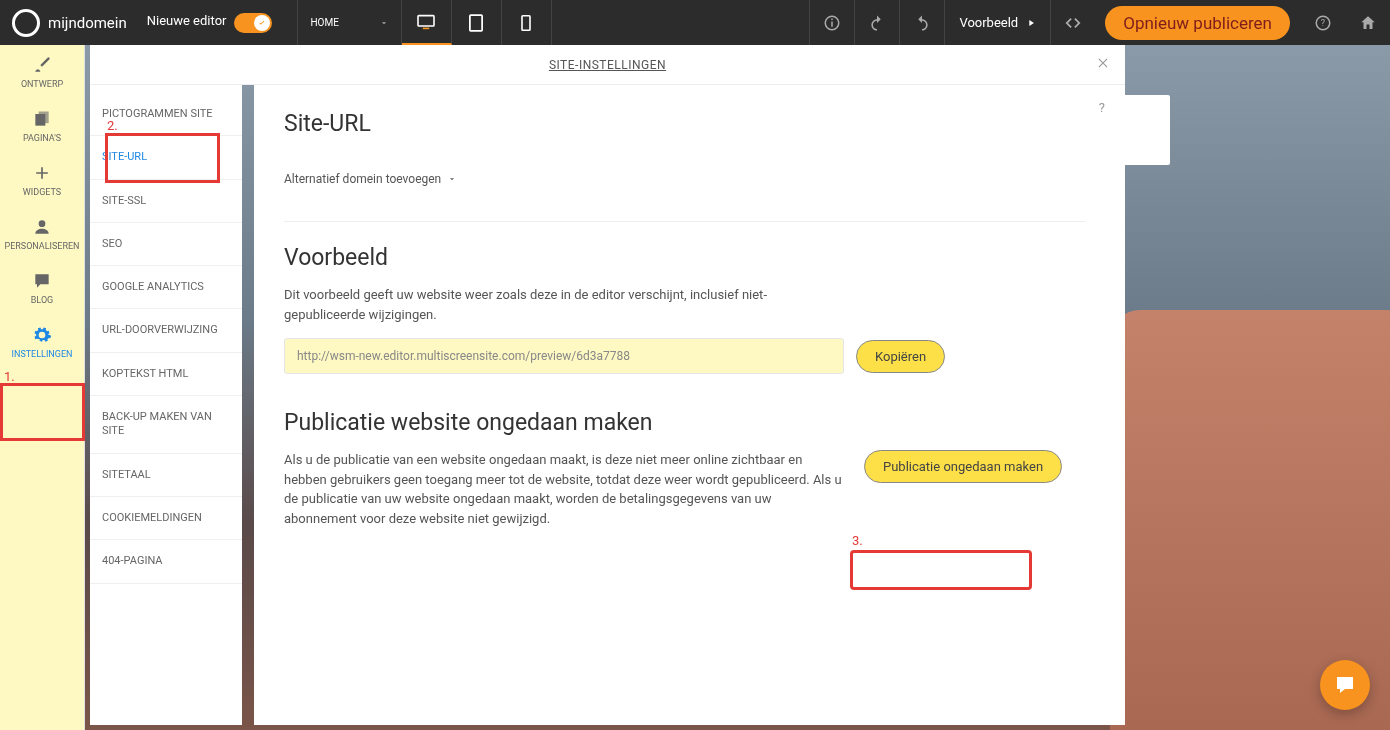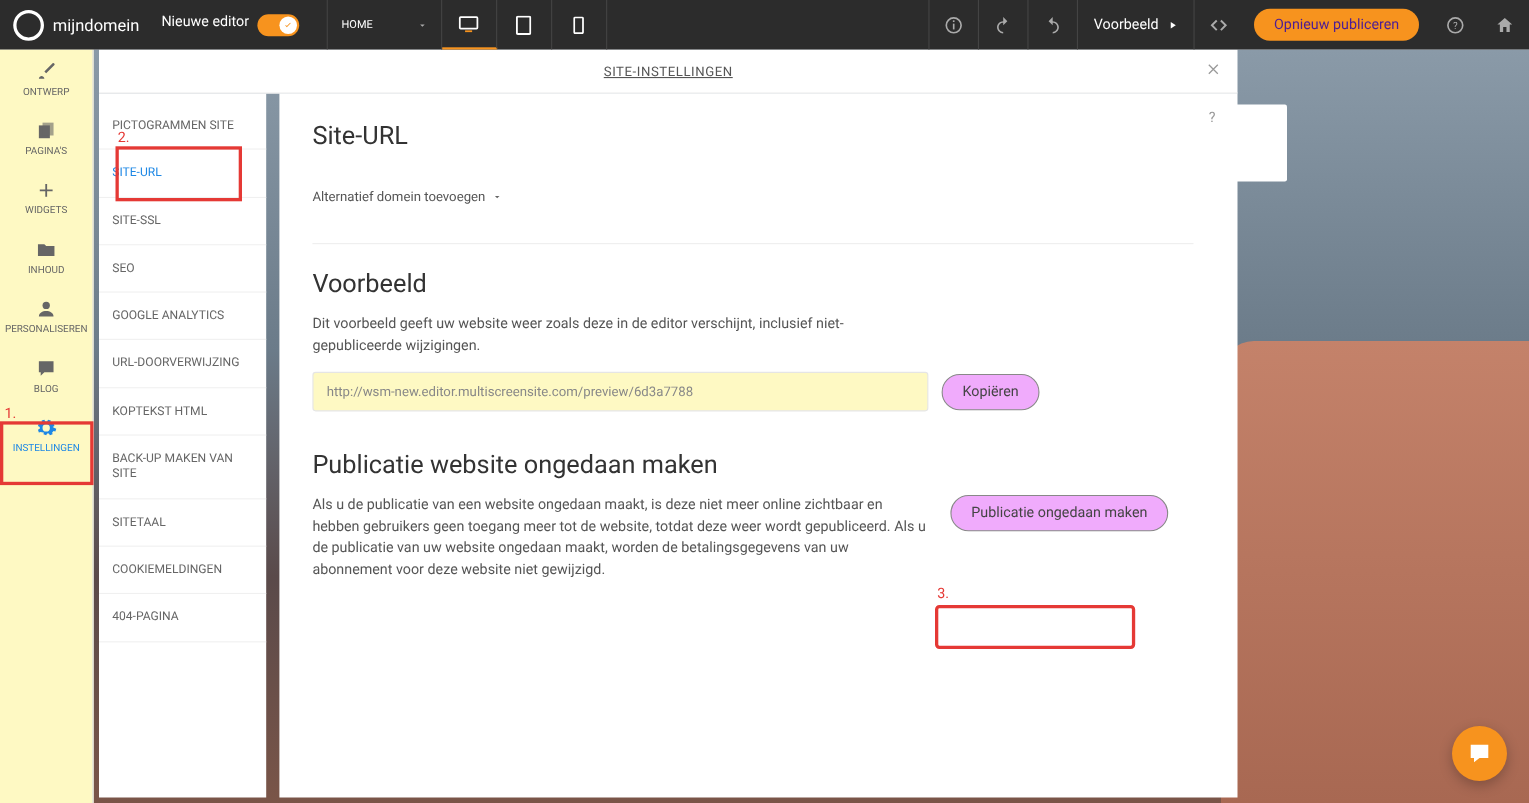--- a/index.html
+++ b/index.html
@@ -16,21 +16,21 @@
 .toggle-knob svg { width: 10px; height: 10px; }
 .page-select { margin-left: 25px; display: flex; align-items: center; gap: 40px; font-size: 10px; padding: 12px 12px; border-left: 1px solid #444; border-right: 1px solid #444; height: 100%; }
 .device-btns { display: flex; height: 100%; }
 .device-btn { width: 50px; height: 100%; display: flex; align-items: center; justify-content: center; border-right: 1px solid #444; }
 .device-btn.active { border-bottom: 2px solid #f7931e; }
 .device-btn svg { fill: #aaa; }
 .device-btn.active svg { fill: #f7931e; }
 .topbar-right { margin-left: auto; display: flex; align-items: center; height: 100%; }
 .top-icon-btn { width: 45px; height: 100%; display: flex; align-items: center; justify-content: center; border-left: 1px solid #444; color: #aaa; }
 .preview-btn { padding: 0 14px; height: 100%; display: flex; align-items: center; gap: 8px; border-left: 1px solid #444; font-size: 13px; }
-.publish-btn { background: #f7931e; color: #4c1d95; border-radius: 20px; padding: 7px 18px; font-size: 13px; margin: 16px 10px; border: none; }
+.publish-btn { background: #f7931e; color: #7f1d1d; border-radius: 20px; padding: 7px 18px; font-size: 17px; margin: 16px 10px; border: none; }
 
 
 .left-sidebar { position: absolute; left: 0; top: 45px; width: 85px; height: calc(100% - 45px); background: #fef9c3; border-right: 1px solid #e0e0e0; z-index: 6; }
 .side-item { display: flex; flex-direction: column; align-items: center; justify-content: center; padding: 10px 0; font-size: 9px; color: #666; gap: 4px; }
 .side-item.active { color: #1e88e5; }
 .side-item svg { width: 20px; height: 20px; fill: currentColor; }
 
 
 .bg-image { position: absolute; left: 85px; top: 45px; right: 0; bottom: 0; background: linear-gradient(180deg, #8a9aa8 0%, #6b7b89 40%, #5a4a4a 70%, #7a5548 100%); z-index: 1; }
 .truck-cab { position: absolute; right: 0; bottom: 0; width: 280px; height: 420px; background: linear-gradient(180deg, #c4826a 0%, #a86852 100%); border-top-left-radius: 30px; }
@@ -53,21 +53,21 @@
 .settings-content { flex: 1; background: #fff; padding: 25px 40px 25px 30px; position: relative; overflow-y: auto; }
 .help-q { position: absolute; top: 15px; right: 20px; color: #999; font-size: 13px; }
 .section { margin-bottom: 35px; }
 .section h2 { font-size: 23px; font-weight: 400; color: #333; margin-bottom: 14px; }
 .section p { font-size: 13px; color: #555; line-height: 1.5; max-width: 560px; }
 .section a { color: #555; text-decoration: underline; }
 .alt-domain { font-size: 12px; color: #555; margin-top: 35px; display: flex; align-items: center; gap: 6px; }
 .divider { border: none; border-top: 1px solid #eee; margin: 22px 0; }
 .input-row { display: flex; gap: 12px; align-items: center; margin-top: 14px; }
 .url-input { flex: 1; max-width: 560px; padding: 10px 12px; background: #fef9c3; border: 1px solid #e5e5e5; border-radius: 3px; font-size: 12px; color: #888; }
-.pill-btn { padding: 8px 18px; border: 1px solid #888; border-radius: 20px; background: #f0abfc; font-size: 13px; color: #444; }
+.pill-btn { padding: 8px 18px; border: 1px solid #888; border-radius: 20px; background: #fde047; font-size: 13px; color: #444; }
 .unpub-row { display: flex; gap: 20px; align-items: flex-start; }
 .unpub-row p { flex: 1; }
 
 
 .annot { position: absolute; border: 3px solid #e53935; z-index: 20; pointer-events: none; }
 .annot-label { position: absolute; color: #e53935; font-size: 13px; z-index: 21; pointer-events: none; }
 
 
 .chat-bubble { position: absolute; bottom: 20px; right: 20px; width: 50px; height: 50px; background: #f7931e; border-radius: 50%; display: flex; align-items: center; justify-content: center; z-index: 30; box-shadow: 0 4px 12px rgba(0,0,0,0.25); }
 .chat-bubble svg { fill: #fff; width: 24px; height: 24px; }
@@ -170,26 +170,20 @@
         <rect x="4" y="6" width="12" height="14" fill="currentColor"></rect>
         <rect x="8" y="3" width="12" height="14" fill="currentColor" opacity="0.6"></rect>
       </svg>
     <span>PAGINA'S</span>
   </div>
   <div class="side-item">
     <svg viewBox="0 0 24 24">
         <path d="M11 5h2v14h-2zM5 11h14v2H5z"></path>
       </svg>
     <span>WIDGETS</span>
-  </div>
-  <div class="side-item">
-    <svg viewBox="0 0 24 24">
-        <path d="M3 6h7l2 2h9v11H3z"></path>
-      </svg>
-    <span>INHOUD</span>
   </div>
   <div class="side-item">
     <svg viewBox="0 0 24 24">
         <circle cx="12" cy="8" r="4"></circle>
         <path d="M4 20c0-4 4-6 8-6s8 2 8 6z"></path>
       </svg>
     <span>PERSONALISEREN</span>
   </div>
   <div class="side-item">
     <svg viewBox="0 0 24 24">

